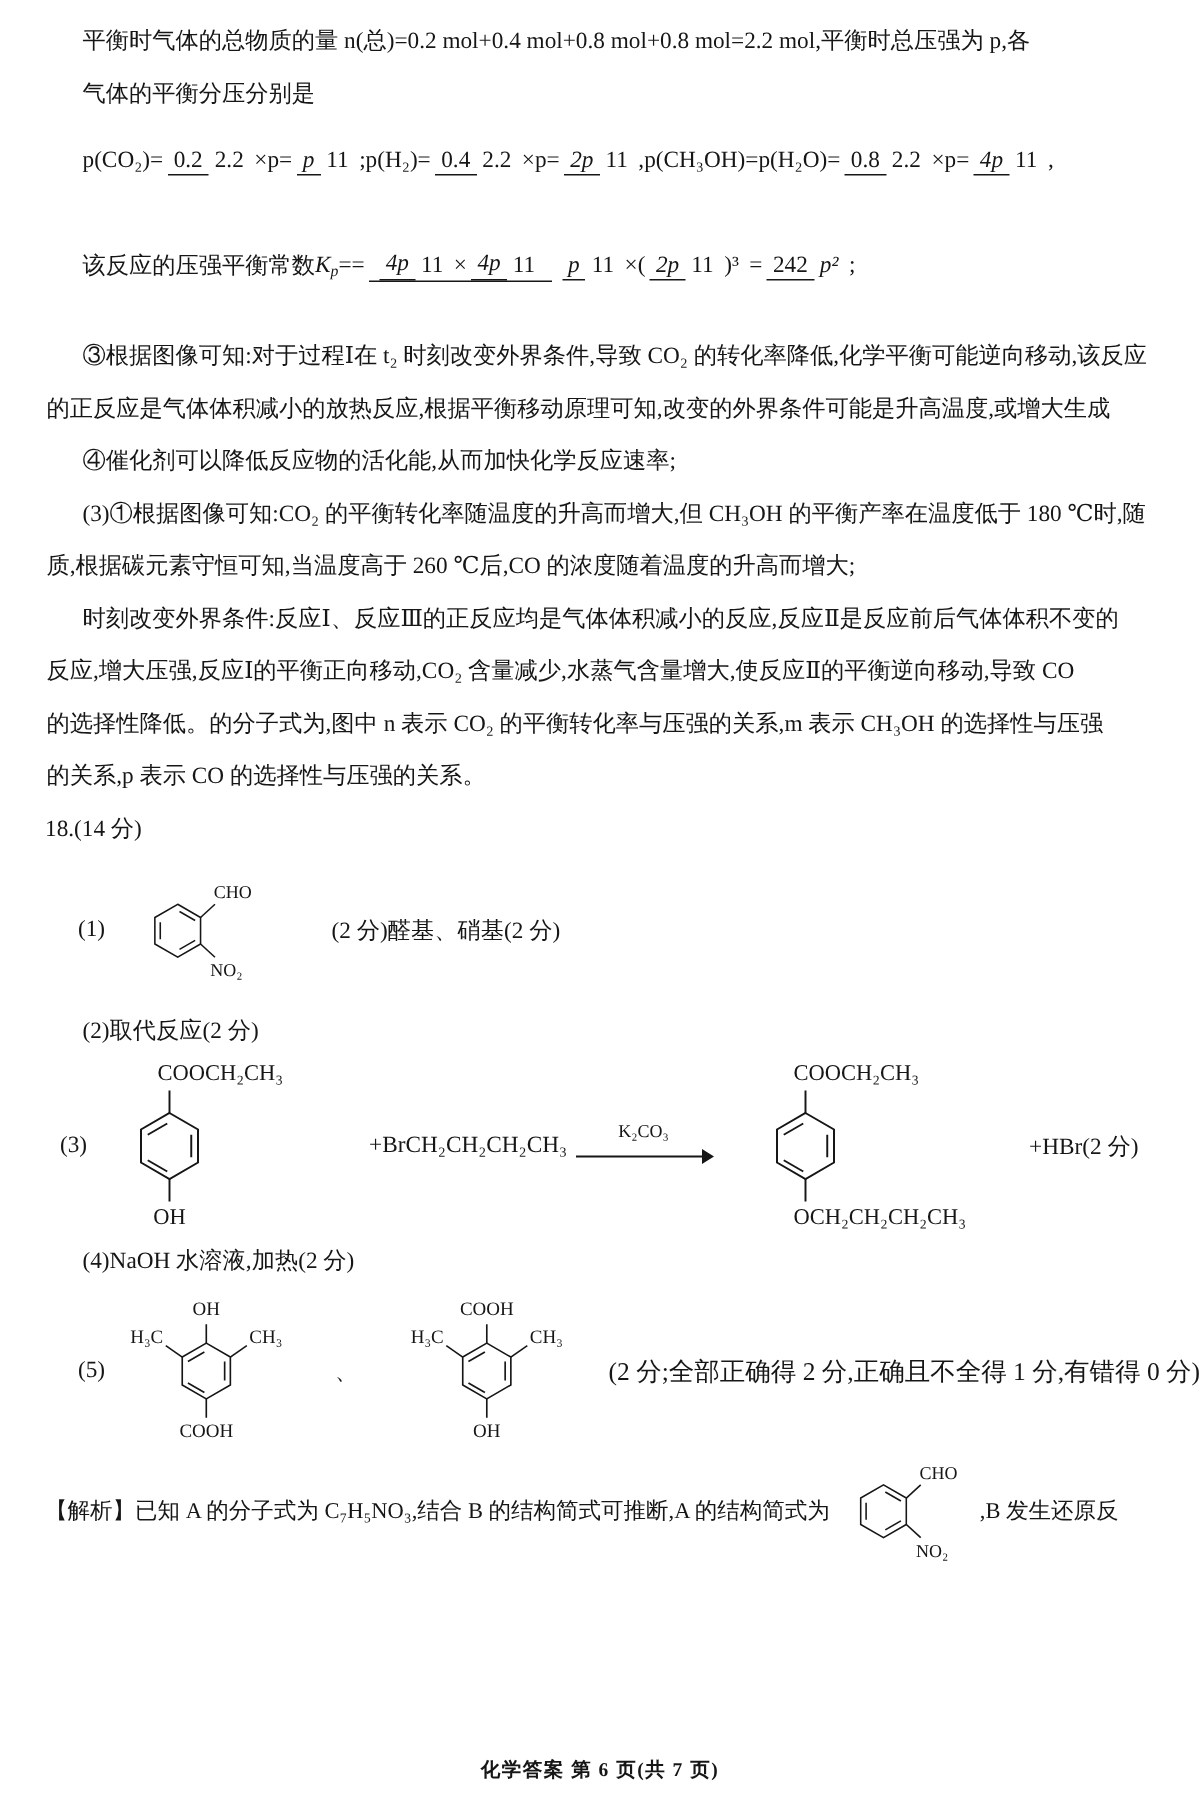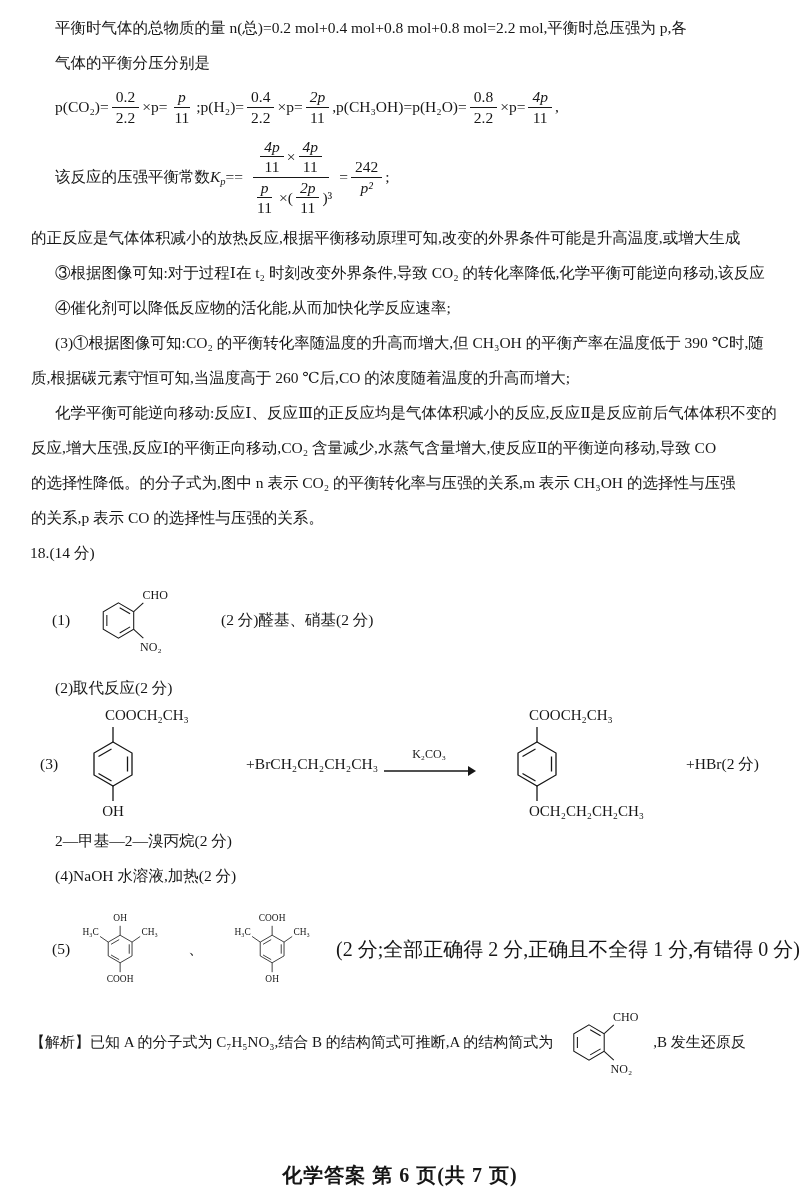--- a/index.html
+++ b/index.html
@@ -8,42 +8,42 @@
        font-family:"Liberation Serif","DejaVu Serif",serif;font-size:15.5px;
        overflow:hidden;position:relative;}
   .pagewrap{padding-top:10px;}
   .line{height:35px;line-height:35px;white-space:nowrap;}
   .ia{padding-left:55px;}
   .ib{padding-left:31px;}
   .ic{padding-left:30px;}
   .eqrow{display:flex;align-items:center;white-space:nowrap;}
   .eqrow.h1{height:54px;padding-left:55px;}
   .eqrow.h2{height:86px;padding-left:55px;}
-  .frac{display:inline-flex;flex-direction:column;align-items:center;margin:0 3px;
+  .frac{display:inline-flex;flex-direction:row;align-items:center;margin:0 3px;
         line-height:1.25;text-align:center;}
   .frac>.num{padding:0 4px;border-bottom:1.2px solid #161616;}
   .frac>.den{padding:0 4px;}
   .frow{display:inline-flex;align-items:center;}
   .sub{font-size:10.5px;position:relative;top:4px;}
   .var{font-style:italic;}
   .row-flex{display:flex;align-items:center;white-space:nowrap;}
   #item1-row{height:100px;padding-left:52px;}
   #item1-row .score{margin-left:26px;}
   #item1-row .answer{}
   #item3-row{height:118px;padding-left:40px;}
   #item3-row .plus1{margin-left:48px;}
   #item3-row .arrowbox{margin:0 6px;}
   #item3-row .plus2{margin-left:34px;}
   #item5-row{height:112px;padding-left:52px;}
   #item5-row .sep{margin:0 18px;}
-  #item5-row .note{margin-left:14px;font-size:20px;}
+  #item5-row .note{margin-left:14px;font-size:17px;}
   #jiexi-row{height:74px;padding-left:30px;font-size:15px;}
   .jtag{font-weight:normal;}
   .footer{position:absolute;left:0;right:0;bottom:10px;text-align:center;
-          font-weight:bold;font-size:20px;letter-spacing:1px;}
+          font-weight:bold;font-size:13px;letter-spacing:1px;}
   svg{display:block;}
   svg text{font-family:"Liberation Serif","DejaVu Serif",serif;font-size:15px;fill:#161616;}
   svg text.small{font-size:12px;}
   .ringline{stroke:#161616;stroke-width:1.3;fill:none;}
 </style>
 </head>
 <body>
 
 <div class="pagewrap">
 
@@ -117,29 +117,29 @@
       </span></span>
     </span>
     <span>=</span>
     <span class="frac">
         <span class="num">242</span>
         <span class="den var">p²</span>
       </span>
     <span>;</span>
   </div>
 
+  <div class="line ia">③根据图像可知:对于过程Ⅰ在 t₂ 时刻改变外界条件,导致 CO₂ 的转化率降低,化学平衡可能逆向移动,该反应</div>
   <div class="line ib">的正反应是气体体积减小的放热反应,根据平衡移动原理可知,改变的外界条件可能是升高温度,或增大生成</div>
-  <div class="line ia">③根据图像可知:对于过程Ⅰ在 t₂ 时刻改变外界条件,导致 CO₂ 的转化率降低,化学平衡可能逆向移动,该反应</div>
 
   <div class="line ia">④催化剂可以降低反应物的活化能,从而加快化学反应速率;</div>
 
-  <div class="line ia">(3)①根据图像可知:CO₂ 的平衡转化率随温度的升高而增大,但 CH₃OH 的平衡产率在温度低于 390 ℃时,随</div>
+  <div class="line ia">(3)①根据图像可知:CO₂ 的平衡转化率随温度的升高而增大,但 CH₃OH 的平衡产率在温度低于 180 ℃时,随</div>
   <div class="line ib">质,根据碳元素守恒可知,当温度高于 260 ℃后,CO 的浓度随着温度的升高而增大;</div>
 
-  <div class="line ia">化学平衡可能逆向移动:反应Ⅰ、反应Ⅲ的正反应均是气体体积减小的反应,反应Ⅱ是反应前后气体体积不变的</div>
+  <div class="line ia">时刻改变外界条件:反应Ⅰ、反应Ⅲ的正反应均是气体体积减小的反应,反应Ⅱ是反应前后气体体积不变的</div>
   <div class="line ib">反应,增大压强,反应Ⅰ的平衡正向移动,CO₂ 含量减少,水蒸气含量增大,使反应Ⅱ的平衡逆向移动,导致 CO</div>
   <div class="line ib">的选择性降低。的分子式为,图中 n 表示 CO₂ 的平衡转化率与压强的关系,m 表示 CH₃OH 的选择性与压强</div>
   <div class="line ib">的关系,p 表示 CO 的选择性与压强的关系。</div>
 
   <div class="line ic">18.(14 分)</div>
 
   <div class="row-flex" id="item1-row">
     <span>(1)</span>
     <svg width="125" height="101" viewBox="0 0 125 126">
       <polygon class="ringline" points="45,41 64,52 64,74 45,85 26,74 26,52"></polygon>
@@ -181,21 +181,20 @@
       <line class="ringline" x1="53.5" y1="80" x2="40.5" y2="72.5"></line>
       <line class="ringline" x1="40.5" y1="55.5" x2="53.5" y2="48"></line>
       <line class="ringline" x1="55" y1="41" x2="55" y2="26"></line>
       <line class="ringline" x1="55" y1="85" x2="55" y2="100"></line>
       <text x="47" y="19" text-anchor="start">COOCH₂CH₃</text>
       <text x="47" y="115" text-anchor="start">OCH₂CH₂CH₂CH₃</text>
     </svg>
     <span class="plus2">+HBr(2 分)</span>
   </div>
 
-  <div class="line ia">2—甲基—2—溴丙烷(2 分)</div>
   <div class="line ia">(4)NaOH 水溶液,加热(2 分)</div>
 
   <div class="row-flex" id="item5-row">
     <span>(5)</span>
     <svg width="160" height="126" viewBox="0 0 160 126">
       <polygon class="ringline" points="80,41 99,52 99,74 80,85 61,74 61,52"></polygon>
       <line class="ringline" x1="94.5" y1="55.5" x2="94.5" y2="70.5"></line>
       <line class="ringline" x1="78.5" y1="80" x2="65.5" y2="72.5"></line>
       <line class="ringline" x1="65.5" y1="55.5" x2="78.5" y2="48"></line>
       <line class="ringline" x1="80" y1="41" x2="80" y2="26"></line>

